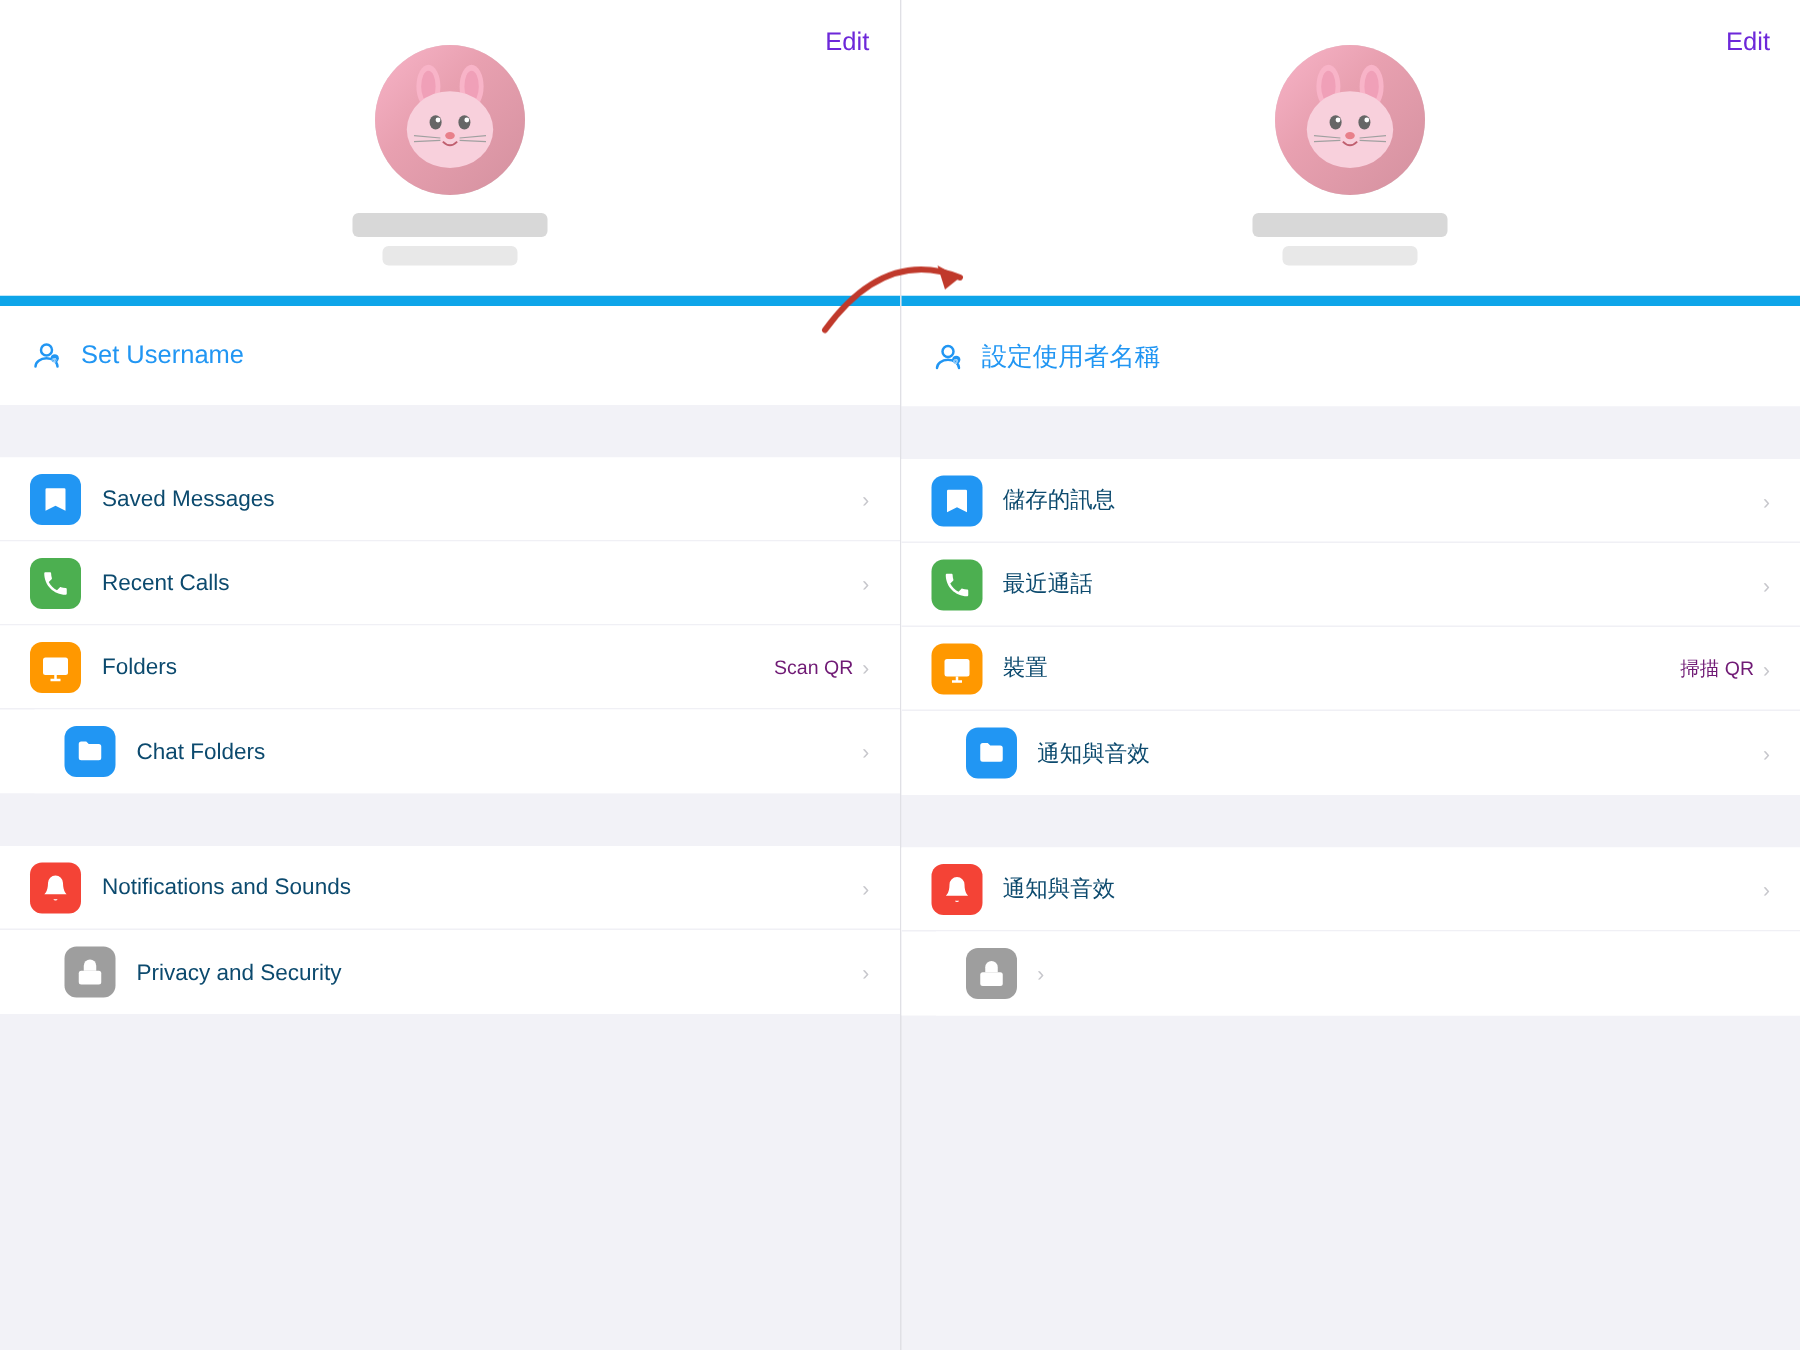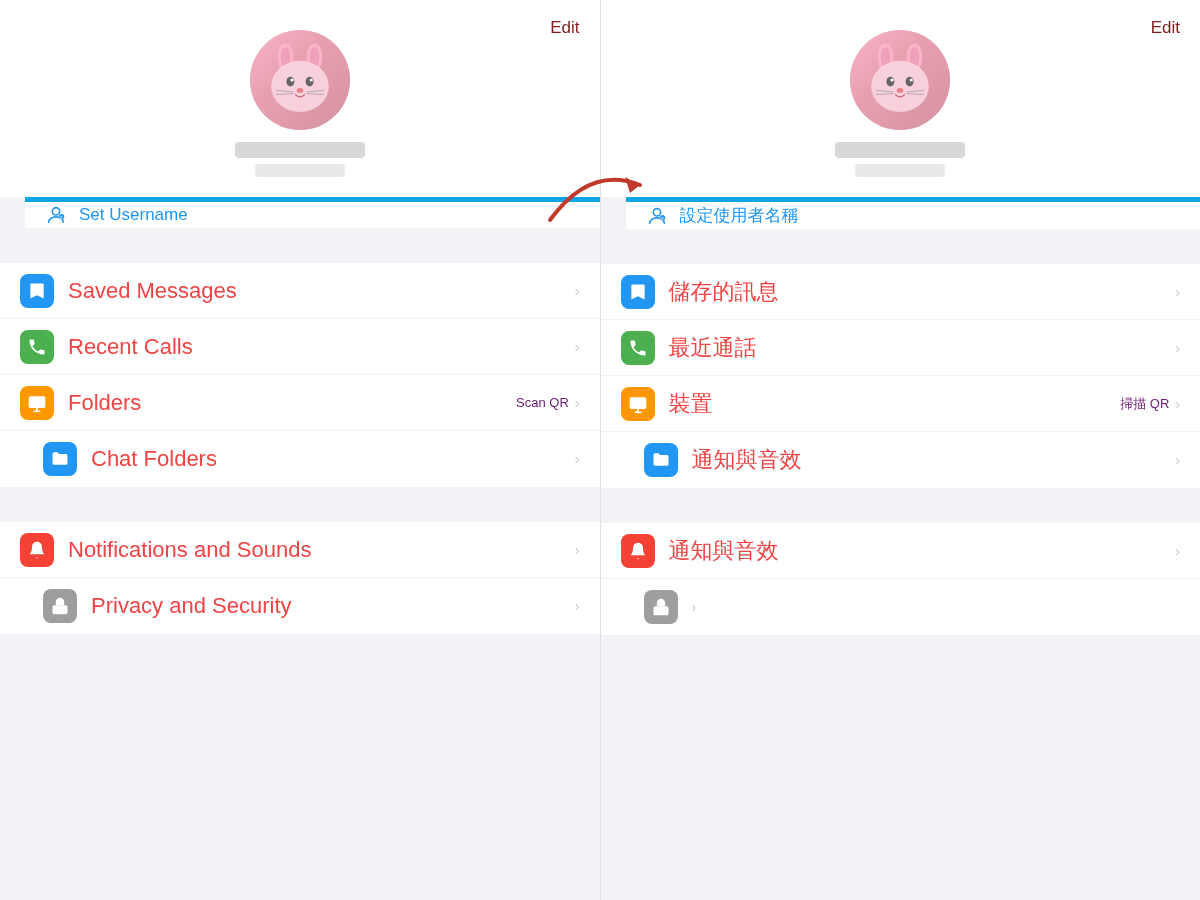--- a/index.html
+++ b/index.html
@@ -31,21 +31,21 @@
       flex-direction: column;
       align-items: center;
       padding: 30px 20px 20px;
       position: relative;
     }
 
     .edit-btn {
       position: absolute;
       top: 18px;
       right: 20px;
-      color: #7f1d1d;
+      color: #6d28d9;
       font-size: 17px;
       background: none;
       border: none;
       cursor: pointer;
     }
 
     .avatar {
       width: 100px;
       height: 100px;
       border-radius: 50%;
@@ -83,23 +83,22 @@
       height: 13px;
       background: #e8e8e8;
       border-radius: 4px;
     }
 
     
     .username-section {
       background: #ffffff;
       display: flex;
       align-items: center;
-      padding: 2px 20px;
-      border-top: 5px solid #0ea5e9;
-      margin-left: 25px;
+      padding: 22px 20px;
+      border-top: 7px solid #0ea5e9;
     }
 
     .username-icon {
       width: 22px;
       height: 22px;
       margin-right: 12px;
       color: #2196F3;
       font-size: 20px;
     }
 
@@ -153,22 +152,22 @@
 
     .menu-icon.blue { background: #2196F3; }
     .menu-icon.green { background: #4CAF50; }
     .menu-icon.orange { background: #FF9800; }
     .menu-icon.teal { background: #2196F3; }
     .menu-icon.red { background: #F44336; }
     .menu-icon.gray { background: #9E9E9E; }
 
     .menu-text {
       flex: 1;
-      font-size: 22px;
-      color: #ef4444;
+      font-size: 15px;
+      color: #0c4a6e;
     }
 
     .menu-extra {
       color: #701a75;
       font-size: 13px;
       margin-right: 6px;
     }
 
     .chevron {
       color: #c7c7cc;

